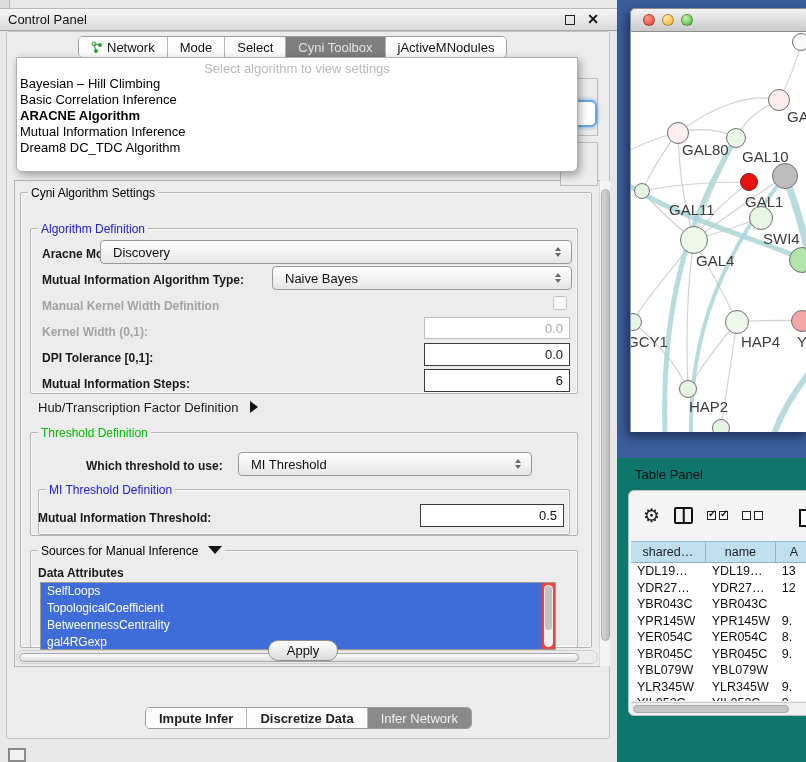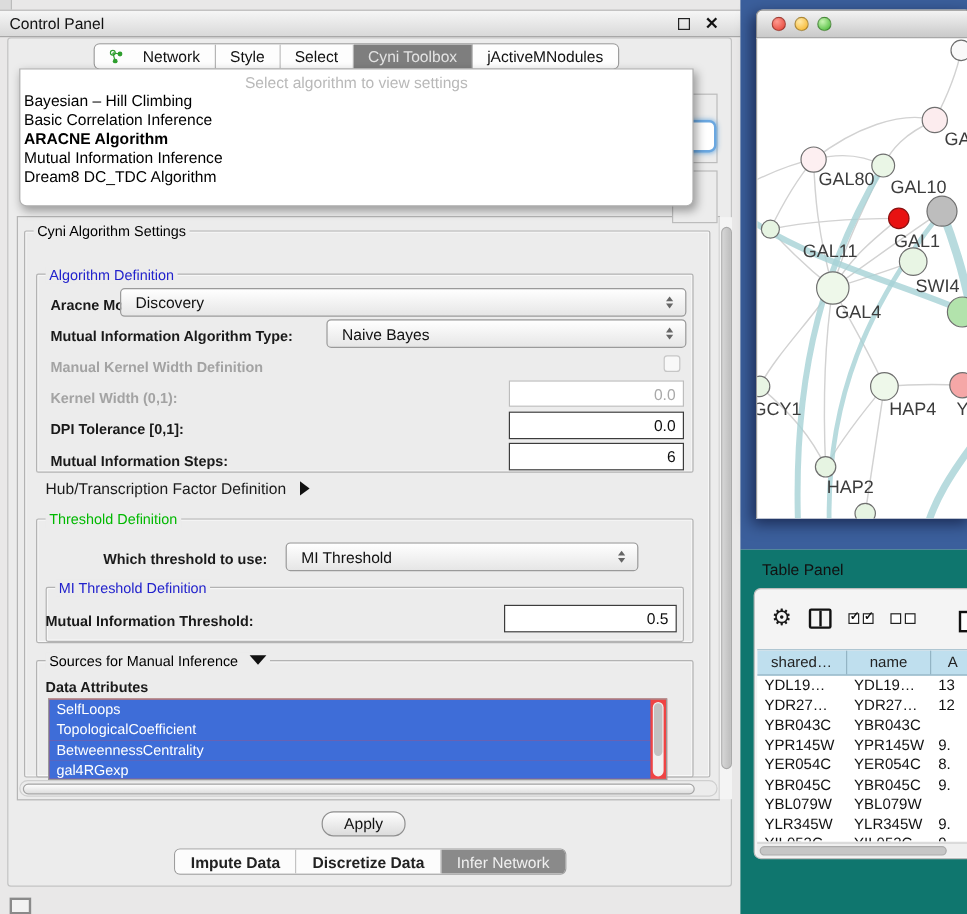--- a/index.html
+++ b/index.html
@@ -12,21 +12,21 @@
     background:linear-gradient(#f6f6f6,#d9d9d9); border-top:1px solid #b9b9b9; border-bottom:1px solid #a8a8a8;
     display:flex; align-items:center; padding:0 8px; }
   .cp-title { font-size:13px; color:#111; }
   .float-ic { position:absolute; right:42px; top:6px; width:10px; height:10px; border:1.6px solid #222; }
   .close-ic { position:absolute; right:18px; top:2px; font-size:14px; font-weight:bold; color:#111; }
   .corner-tab { left:0; top:0; width:10px; height:8px; background:#dcdcdc; border-right:1px solid #bbb; }
   .cp-outline { left:6px; top:31px; width:604px; height:708px; border:1px solid #c3c3c3; border-radius:3px; background:#ececec; }
 
   
   .tabrow { left:78px; top:36px; height:22px; display:flex; border:1px solid #9d9d9d; border-radius:5px; overflow:hidden; background:#fff; }
-  .tab { display:flex; align-items:center; gap:16px; padding:0 12px; font-size:13px; color:#111; background:#fdfdfd; border-right:1px solid #b5b5b5; }
+  .tab { display:flex; align-items:center; gap:4px; padding:0 12px; font-size:13px; color:#111; background:#fdfdfd; border-right:1px solid #b5b5b5; }
   .tab:last-child { border-right:none; }
   .tab.sel { background:#7e7e7e; color:#e3e3e3; }
   .net-ic { width:12px; height:12px; display:inline-block; }
 
   
   .scrollpane { left:14px; top:180px; width:586px; height:487px; border:1px solid #b5b5b5; background:#ececec; }
   .grp { position:absolute; border:1px solid #b3b3b3; border-radius:2px; box-shadow:inset 0 0 0 1px rgba(255,255,255,.6); }
   .grplabel { position:absolute; font-size:12px; background:#ececec; padding:0 3px; white-space:nowrap; }
   .blue { color:var(--title_blue); }
   .green { color:var(--title_green); }
@@ -137,21 +137,21 @@
           <circle cx="3" cy="3" r="2" fill="#fff" stroke="#2e9e2e"></circle>
           <circle cx="9" cy="4" r="2" fill="#2e9e2e"></circle>
           <circle cx="5" cy="10" r="2" fill="#2e9e2e"></circle>
           <line x1="3" y1="3" x2="9" y2="4" stroke="#2e9e2e"></line>
           <line x1="3" y1="3" x2="5" y2="10" stroke="#2e9e2e"></line>
         </svg>
     </span>
     <span>Network</span>
   </div>
   <div class="tab">
-      <span>Style</span>
+      <span>Mode</span>
     </div>
   <div class="tab">
       <span>Select</span>
     </div>
   <div class="tab sel">
       <span>Cyni Toolbox</span>
     </div>
   <div class="tab">
       <span>jActiveMNodules</span>
     </div>
@@ -247,27 +247,27 @@
     </div>
 </div>
 
 <div class="abs vsb-track">
     <div class="vsb-thumb"></div>
   </div>
 <div class="abs hsb-track">
     <div class="hsb-thumb"></div>
   </div>
 
-<div class="btn" style="left:268px; top:676px; width:70px; height:21px;border-radius:10px;">
+<div class="btn" style="left:268px; top:640px; width:70px; height:21px;border-radius:10px;">
   <span>Apply</span>
 </div>
 
 <div class="abs btabs">
   <div class="btab">
-      <span>Impute Data</span>
+      <span>Impute Infer</span>
     </div>
   <div class="btab">
       <span>Discretize Data</span>
     </div>
   <div class="btab sel">
       <span>Infer Network</span>
     </div>
 </div>
 
 <div class="abs mini-ic"></div>

